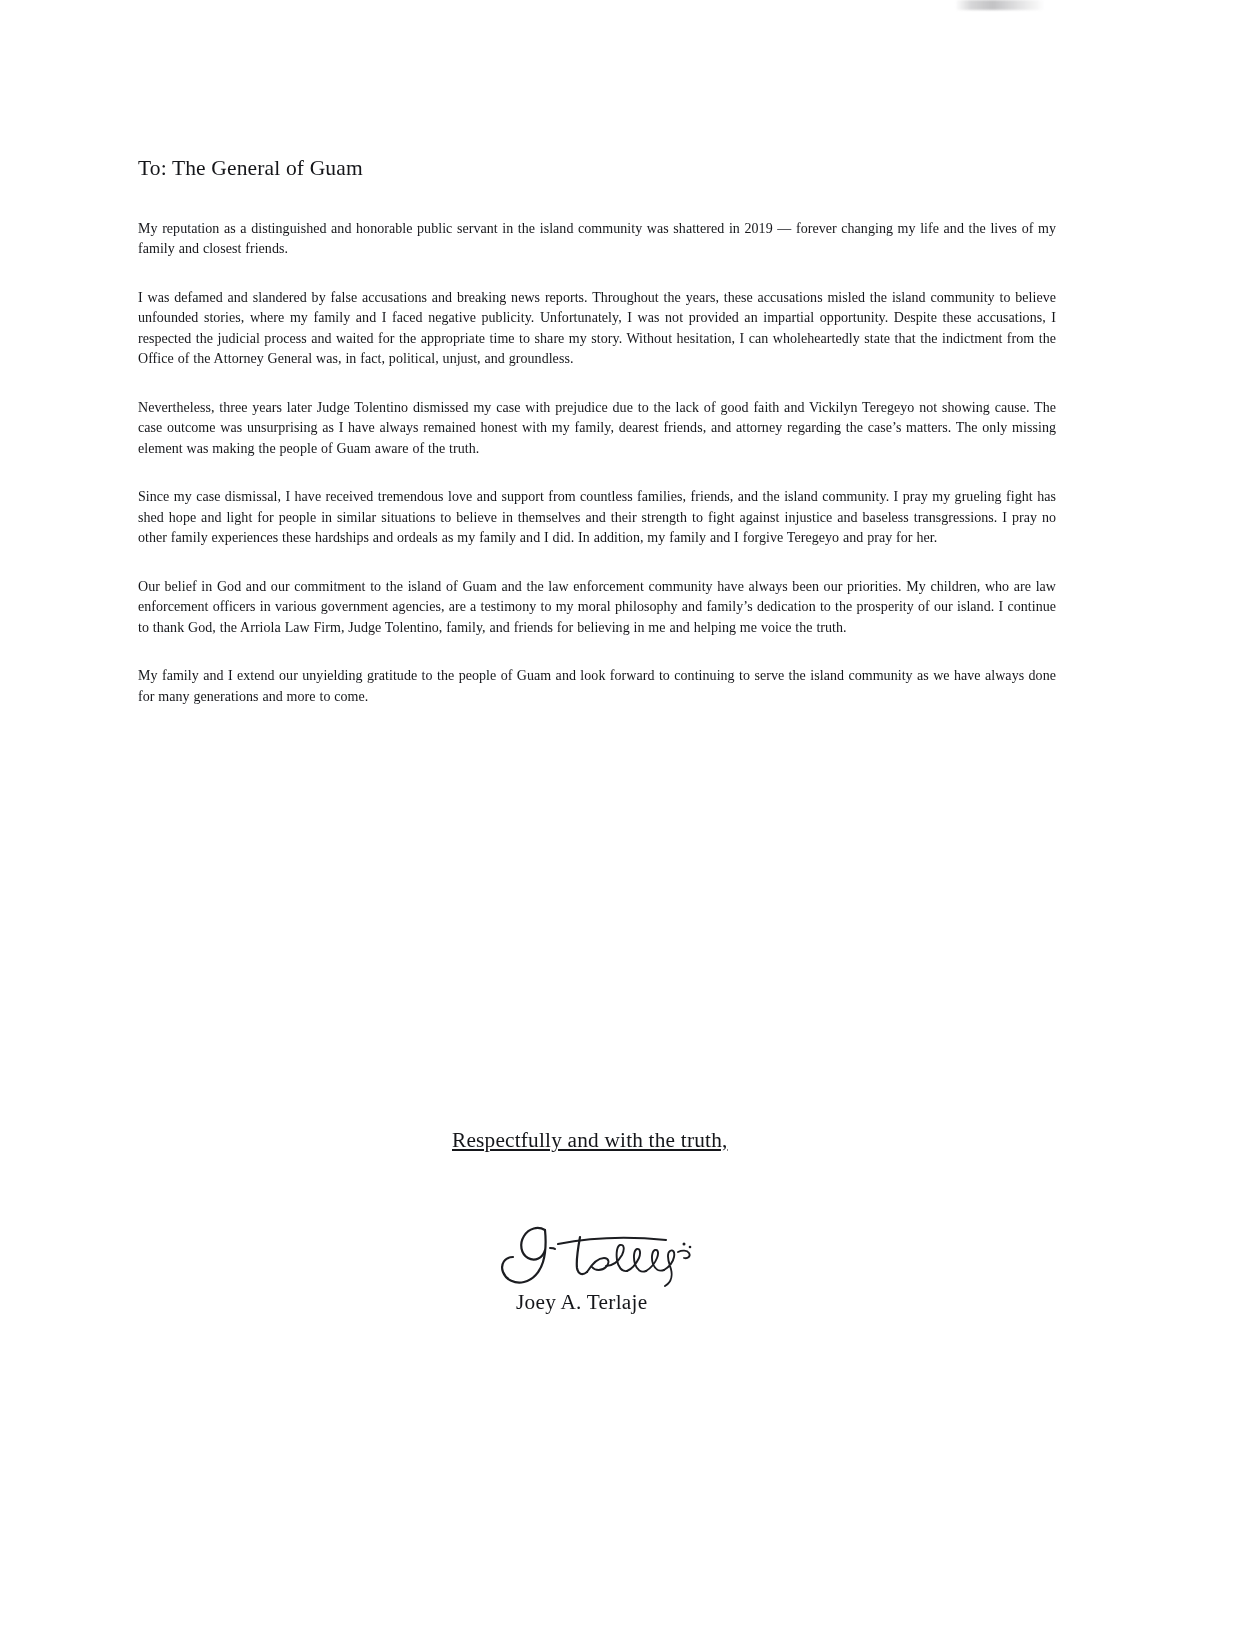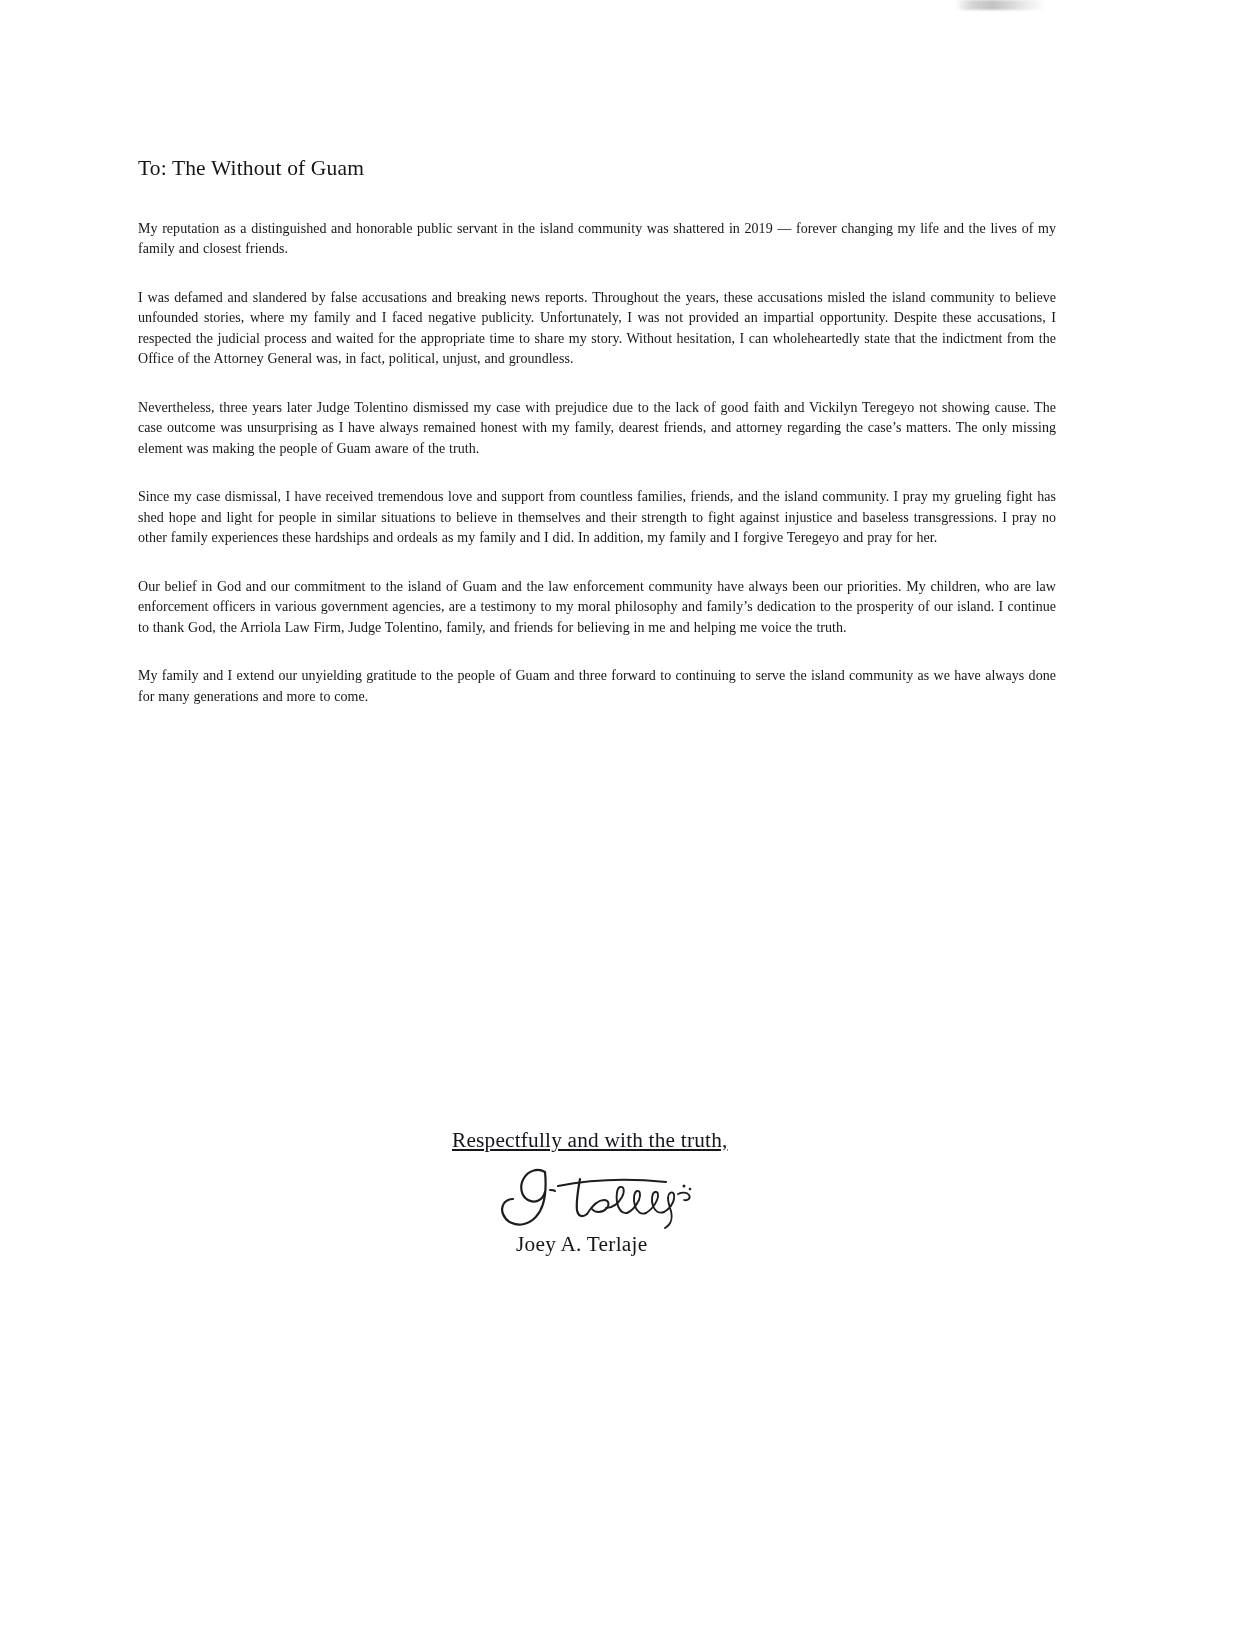--- a/index.html
+++ b/index.html
@@ -83,21 +83,21 @@
     line-height: 1.3;
     letter-spacing: 0.2px;
     margin: 0;
     white-space: nowrap;
     text-decoration: underline;
   }
 
   .signature-zone {
     position: absolute;
     left: 488px;
-    top: 1164px;
+    top: 1222px;
     width: 420px;
     height: 110px;
     text-align: right;
   }
 
   .signature-svg {
     position: absolute;
     left: 0;
     top: 0;
     width: 230px;
@@ -118,33 +118,33 @@
 </style>
 </head>
 <body>
 
 <div class="page">
 
   <div class="scan-artifact"></div>
 
   <div class="letter-body">
 
-    <p class="salutation">To: The Without of Guam</p>
+    <p class="salutation">To: The General of Guam</p>
 
     <p class="para">My reputation as a distinguished and honorable public servant in the island community was shattered in 2019 — forever changing my life and the lives of my family and closest friends.</p>
 
     <p class="para">I was defamed and slandered by false accusations and breaking news reports. Throughout the years, these accusations misled the island community to believe unfounded stories, where my family and I faced negative publicity. Unfortunately, I was not provided an impartial opportunity. Despite these accusations, I respected the judicial process and waited for the appropriate time to share my story. Without hesitation, I can wholeheartedly state that the indictment from the Office of the Attorney General was, in fact, political, unjust, and groundless.</p>
 
     <p class="para">Nevertheless, three years later Judge Tolentino dismissed my case with prejudice due to the lack of good faith and Vickilyn Teregeyo not showing cause. The case outcome was unsurprising as I have always remained honest with my family, dearest friends, and attorney regarding the case’s matters. The only missing element was making the people of Guam aware of the truth.</p>
 
     <p class="para">Since my case dismissal, I have received tremendous love and support from countless families, friends, and the island community. I pray my grueling fight has shed hope and light for people in similar situations to believe in themselves and their strength to fight against injustice and baseless transgressions. I pray no other family experiences these hardships and ordeals as my family and I did. In addition, my family and I forgive Teregeyo and pray for her.</p>
 
     <p class="para">Our belief in God and our commitment to the island of Guam and the law enforcement community have always been our priorities. My children, who are law enforcement officers in various government agencies, are a testimony to my moral philosophy and family’s dedication to the prosperity of our island. I continue to thank God, the Arriola Law Firm, Judge Tolentino, family, and friends for believing in me and helping me voice the truth.</p>
 
-    <p class="para">My family and I extend our unyielding gratitude to the people of Guam and three forward to continuing to serve the island community as we have always done for many generations and more to come.</p>
+    <p class="para">My family and I extend our unyielding gratitude to the people of Guam and look forward to continuing to serve the island community as we have always done for many generations and more to come.</p>
 
   </div>
 
   <div class="closing-block">
     <p class="closing-line">Respectfully and with the truth,</p>
   </div>
 
   <div class="signature-zone">
 
     <svg class="signature-svg" viewBox="0 0 230 84" aria-hidden="true">

